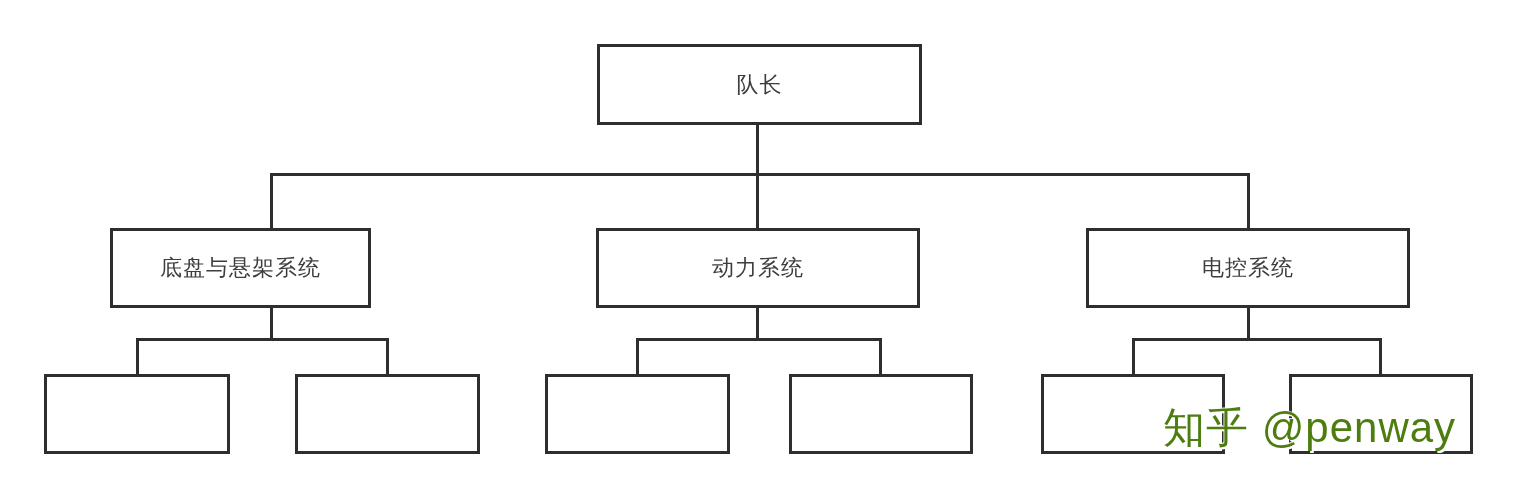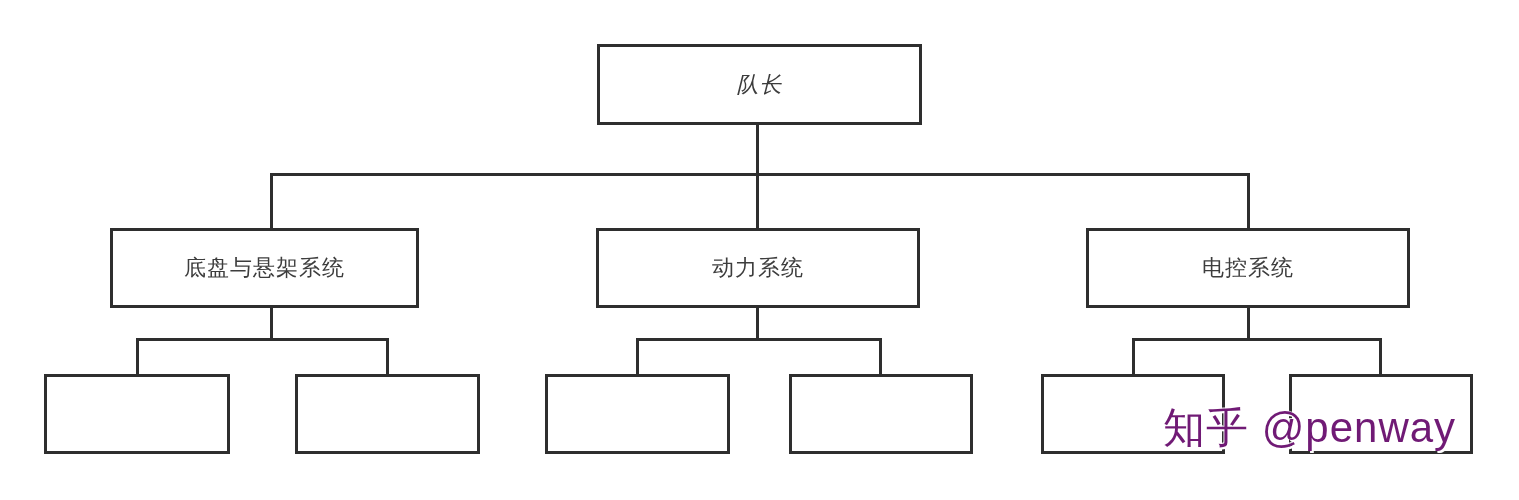--- a/index.html
+++ b/index.html
@@ -32,43 +32,43 @@
     position: absolute;
     background: #2e2e2e;
   }
   .watermark {
     position: absolute;
     left: 1163px;
     top: 400px;
     width: 340px;
     font-size: 42px;
     letter-spacing: 1px;
-    color: #701a75;
+    color: #4d7c0f;
     text-shadow: 2px 2px 0 #ffffff, -1px -1px 0 rgba(255,255,255,0.85);
     white-space: nowrap;
     z-index: 10;
     pointer-events: none;
   }
 </style>
 </head>
 <body>
 
 <div class="canvas">
 
-  <div class="box" style="left:597px; top:44px; width:325px; height:81px;font-style:italic;">
+  <div class="box" style="left:597px; top:44px; width:325px; height:81px;">
     <span>队长</span>
   </div>
 
   <div class="line" style="left:756px; top:125px; width:3px; height:51px;"></div>
   <div class="line" style="left:270px; top:173px; width:980px; height:3px;"></div>
   <div class="line" style="left:270px; top:176px; width:3px; height:52px;"></div>
   <div class="line" style="left:756px; top:176px; width:3px; height:52px;"></div>
   <div class="line" style="left:1247px; top:176px; width:3px; height:52px;"></div>
 
-  <div class="box" style="left:110px; top:228px; width:309px; height:80px;">
+  <div class="box" style="left:110px; top:228px; width:261px; height:80px;">
     <span>底盘与悬架系统</span>
   </div>
   <div class="box" style="left:1086px; top:228px; width:324px; height:80px;">
     <span>电控系统</span>
   </div>
   <div class="box" style="left:596px; top:228px; width:324px; height:80px;">
     <span>动力系统</span>
   </div>
 
   <div class="line" style="left:270px; top:308px; width:3px; height:32px;"></div>

